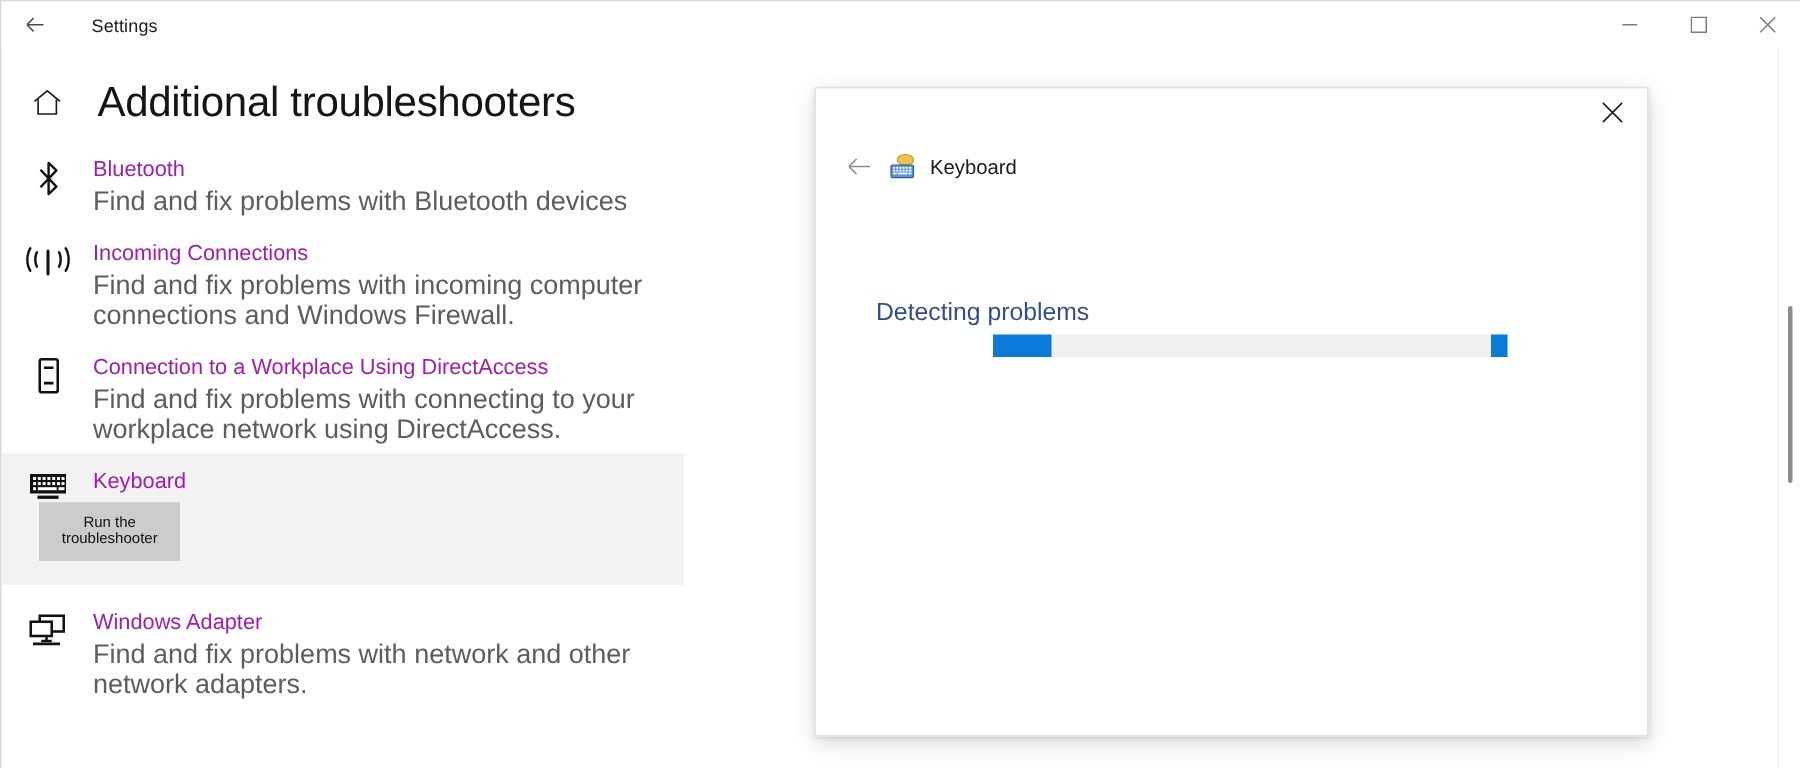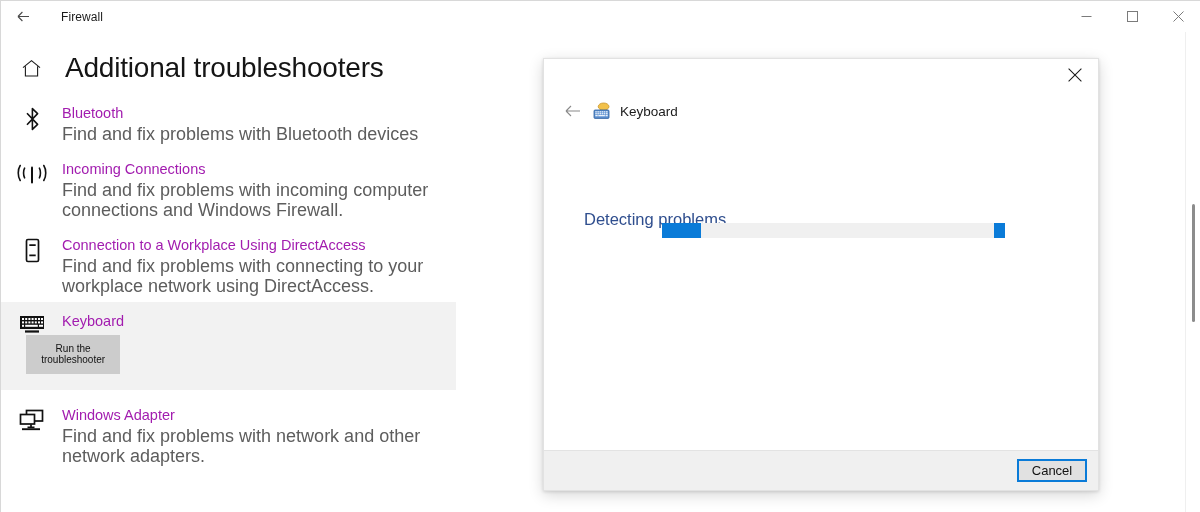--- a/index.html
+++ b/index.html
@@ -148,21 +148,21 @@
     color: #8a8a8a;
   }
   #dialog-app-icon {
     width: 20px; height: 20px; margin-left: 4px;
     position: relative;
   }
   #dialog-app-title {
     font-size: 13.5px; color: #1b1b1b; margin-left: 8px;
   }
   #dialog-status-text {
-    position: absolute; left: 40px; top: 151px;
+    position: absolute; left: 40px; top: 140px;
     font-size: 16.5px; color: #2f4e8e;
   }
   #progress-track {
     position: absolute; left: 118px; top: 164px;
     width: 343px; height: 15px;
     background: #f0f0f0;
   }
   #progress-chunk-main {
     position: absolute; left: 0; top: 0;
     width: 39px; height: 15px;
@@ -194,21 +194,21 @@
 <body>
 
 <div id="settings-window">
 
   <div id="titlebar">
     <div id="titlebar-back">
       <svg width="17" height="17" viewBox="0 0 17 17" fill="none" stroke="currentColor" stroke-width="1.1">
         <path d="M14 8.5H3M3 8.5L7.4 4M3 8.5L7.4 13"></path>
       </svg>
     </div>
-    <div id="titlebar-title">Firewall</div>
+    <div id="titlebar-title">Settings</div>
 
     <div class="caption-btns">
       <div class="caption-btn">
         <svg width="11" height="11" viewBox="0 0 11 11" stroke="currentColor" stroke-width="1">
             <path d="M0.5 5.5H10.5"></path>
           </svg>
       </div>
       <div class="caption-btn">
         <svg width="11" height="11" viewBox="0 0 11 11" fill="none" stroke="currentColor" stroke-width="1">
             <rect x="0.5" y="0.5" width="10" height="10"></rect>
@@ -373,18 +373,15 @@
       <div id="dialog-app-title">Keyboard</div>
     </div>
 
     <div id="dialog-status-text">Detecting problems</div>
 
     <div id="progress-track">
       <div id="progress-chunk-main"></div>
       <div id="progress-chunk-trail"></div>
     </div>
 
-    <div id="dialog-footer">
-      <button id="cancel-button">Cancel</button>
-    </div>
 
   </div>
 </div>
 
 </body></html>

